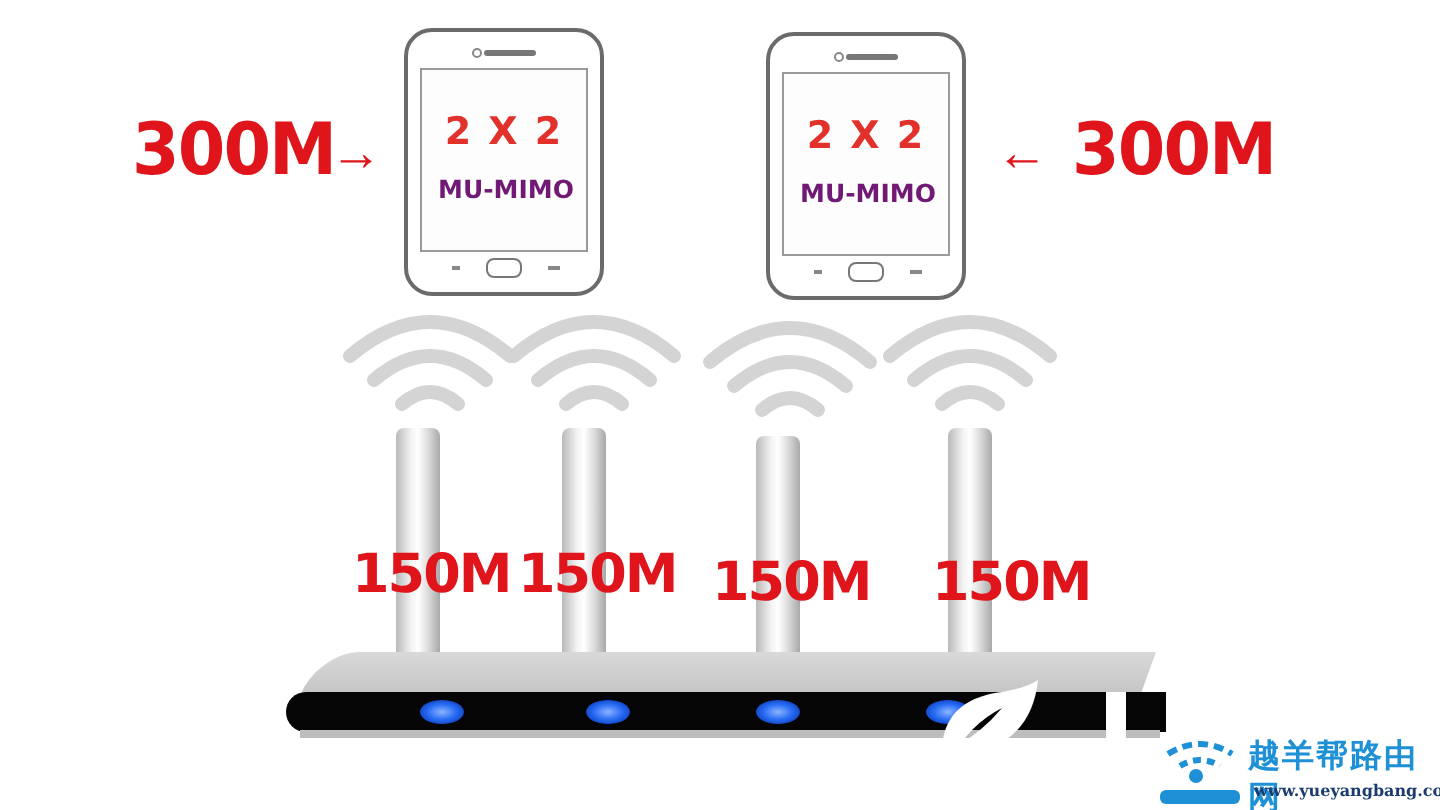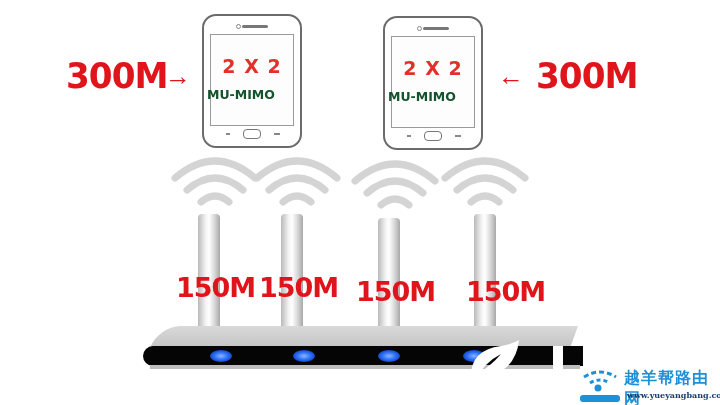--- a/index.html
+++ b/index.html
@@ -9,21 +9,21 @@
   .speed-big{font-size:36px;letter-spacing:-1px;line-height:1;font-family:"DejaVu Sans",sans-serif;font-weight:bold;transform:scaleX(0.95);transform-origin:left;}
   .arrow{font-size:26px;line-height:1;font-weight:bold;}
   .phone{width:100px;height:134px;border:2px solid #6b6b6b;border-radius:14px;background:#fff;box-sizing:border-box;}
   .phone .speaker{position:absolute;top:9px;left:38px;width:26px;height:3px;background:#777;border-radius:2px;}
   .phone .cam{position:absolute;top:8px;left:32px;width:3px;height:3px;border:1px solid #888;border-radius:50%;}
   .phone .screen{position:absolute;top:18px;left:6px;width:84px;height:92px;border:1.5px solid #9a9a9a;box-sizing:border-box;background:#fdfdfd;padding-left:16px;}
   .phone .home{position:absolute;bottom:7px;left:39px;width:18px;height:10px;border:1.5px solid #777;border-radius:4px;box-sizing:border-box;}
   .phone .back{position:absolute;bottom:11px;left:22px;width:4px;height:2px;background:#888;}
   .phone .menu{position:absolute;bottom:11px;left:70px;width:6px;height:2px;background:#888;}
   .scr-t1{position:absolute;top:20px;left:0;width:100%;text-align:center;font-size:19px;font-family:"DejaVu Sans",sans-serif;font-weight:bold;color:#e2302a;letter-spacing:1px;}
-  .scr-t2{position:absolute;top:52px;left:-4px;width:92px;font-size:12.5px;font-family:"DejaVu Sans",sans-serif;font-weight:bold;color:#14532d;letter-spacing:0px;}
+  .scr-t2{position:absolute;top:52px;left:-4px;width:92px;text-align:center;font-size:12.5px;font-family:"DejaVu Sans",sans-serif;font-weight:bold;color:#701a75;letter-spacing:0px;}
   .wifi svg{display:block;}
   .antenna{width:22px;border-radius:4px 4px 0 0;background:linear-gradient(90deg,#b9b9b9 0%,#f4f4f4 35%,#ffffff 50%,#d8d8d8 75%,#a8a8a8 100%);}
   .ant-label{font-size:27px;font-family:"DejaVu Sans",sans-serif;font-weight:bold;color:#e0141b;letter-spacing:-1px;background:rgba(255,255,255,0.0);}
   .router-top{left:150px;top:326px;width:420px;height:22px;background:linear-gradient(180deg,#d9d9d9,#c4c4c4);border-radius:24px 0 0 0;transform:skewX(-20deg);transform-origin:bottom left;}
   .router-front{left:143px;top:346px;width:440px;height:20px;background:#050505;border-radius:10px 0 0 10px;}
   .router-bottom{left:150px;top:365px;width:430px;height:4px;background:#bdbdbd;}
   .led{width:22px;height:12px;border-radius:50%;background:radial-gradient(ellipse at center,#8ab4ff 0%,#2a6df5 45%,#0b3fbf 80%,rgba(11,63,191,0) 100%);}
   .logo-text{font-family:"DejaVu Sans",sans-serif;}
 </style>
 </head>

